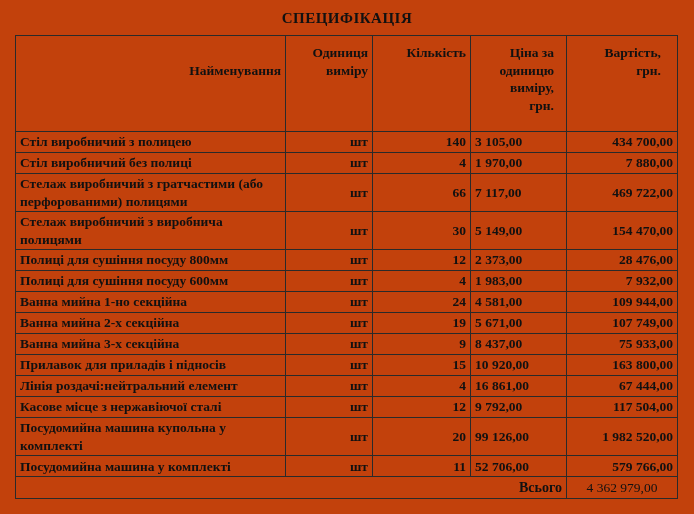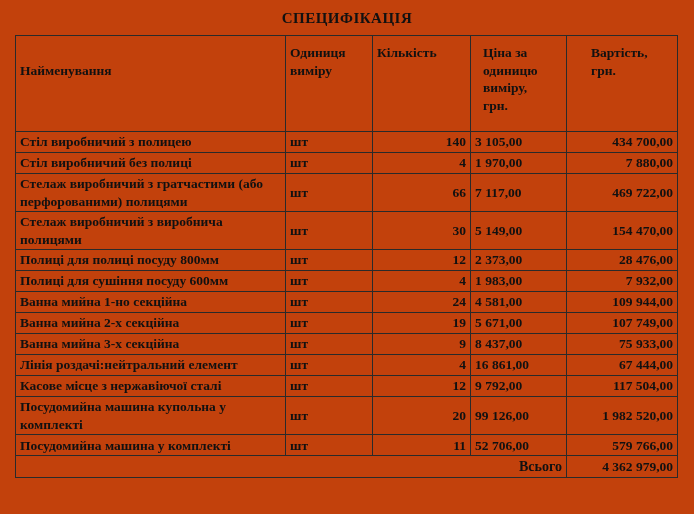--- a/index.html
+++ b/index.html
@@ -41,48 +41,47 @@
   col.col-name  { width: 270px; }
   col.col-unit  { width: 87px; }
   col.col-qty   { width: 98px; }
   col.col-price { width: 96px; }
   col.col-cost  { width: 111px; }
 
   
   tr.head-row { height: 96px; }
   tr.head-row th {
     font-weight: bold;
-    text-align: left;
+    text-align: right;
     vertical-align: top;
     padding-top: 8px;
     font-size: 13.5px;
   }
   tr.head-row th.h-name { padding-top: 26px; }
   tr.head-row th.h-price { padding-left: 12px; padding-right: 12px; }
   tr.head-row th.h-cost  { padding-left: 24px; padding-right: 16px; }
 
   
   td.c-name  { text-align: left; padding-left: 5px; }
-  td.c-unit  { text-align: left; }
+  td.c-unit  { text-align: right; }
   td.c-qty   { text-align: right; padding-right: 18px; }
   td.c-price { text-align: left; padding-right: 9px; }
   td.c-cost  { text-align: right; padding-right: 12px; }
   tr.item-row { height: 21px; font-weight: bold; }
 
   
   tr.total-row td { height: 22px; }
   td.total-label {
     font-weight: bold;
     text-align: right;
     font-size: 14px;
   }
   td.total-value {
-    text-align: right;
+    text-align: center;
     padding-right: 12px;
-    font-weight: bold;
   }
 </style>
 </head>
 <body>
 
 <div class="page">
 
   <div class="doc-title">СПЕЦИФІКАЦІЯ</div>
 
   <table class="spec">
@@ -125,21 +124,21 @@
         <td class="c-cost">469 722,00</td>
       </tr>
       <tr class="item-row">
         <td class="c-name">Стелаж виробничий з виробнича полицями</td>
         <td class="c-unit">шт</td>
         <td class="c-qty">30</td>
         <td class="c-price">5 149,00</td>
         <td class="c-cost">154 470,00</td>
       </tr>
       <tr class="item-row">
-        <td class="c-name">Полиці для полиці посуду 800мм</td>
+        <td class="c-name">Полиці для сушіння посуду 800мм</td>
         <td class="c-unit">шт</td>
         <td class="c-qty">12</td>
         <td class="c-price">2 373,00</td>
         <td class="c-cost">28 476,00</td>
       </tr>
       <tr class="item-row">
         <td class="c-name">Полиці для сушіння посуду 600мм</td>
         <td class="c-unit">шт</td>
         <td class="c-qty">4</td>
         <td class="c-price">1 983,00</td>
@@ -160,20 +159,27 @@
         <td class="c-cost">107 749,00</td>
       </tr>
       <tr class="item-row">
         <td class="c-name">Ванна мийна 3-х секційна</td>
         <td class="c-unit">шт</td>
         <td class="c-qty">9</td>
         <td class="c-price">8 437,00</td>
         <td class="c-cost">75 933,00</td>
       </tr>
       <tr class="item-row">
+        <td class="c-name">Прилавок для приладів і підносів</td>
+        <td class="c-unit">шт</td>
+        <td class="c-qty">15</td>
+        <td class="c-price">10 920,00</td>
+        <td class="c-cost">163 800,00</td>
+      </tr>
+      <tr class="item-row">
         <td class="c-name">Лінія роздачі:нейтральний елемент</td>
         <td class="c-unit">шт</td>
         <td class="c-qty">4</td>
         <td class="c-price">16 861,00</td>
         <td class="c-cost">67 444,00</td>
       </tr>
       <tr class="item-row">
         <td class="c-name">Касове місце з нержавіючої сталі</td>
         <td class="c-unit">шт</td>
         <td class="c-qty">12</td>

